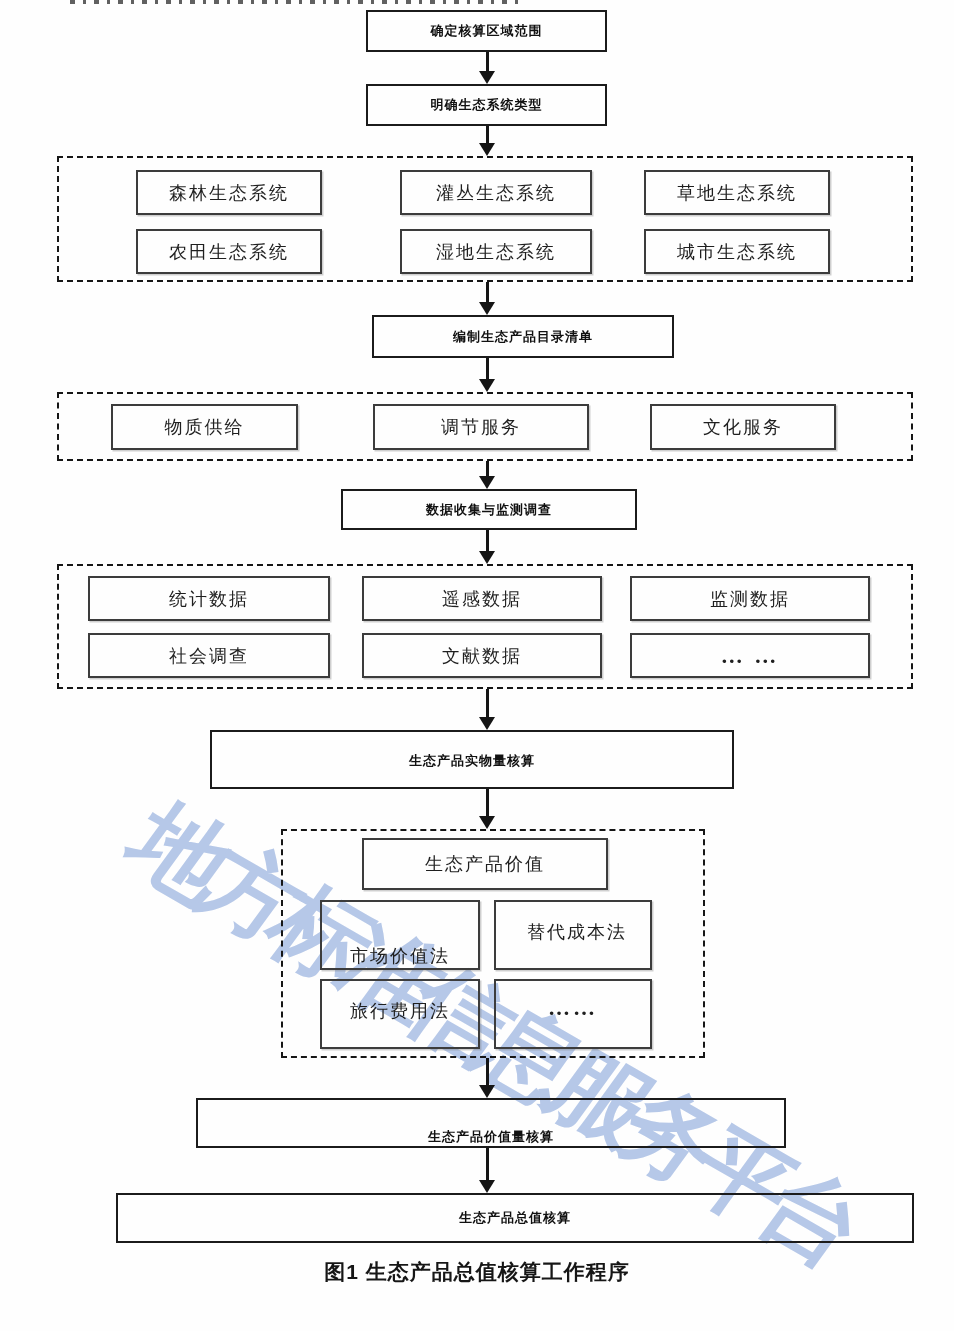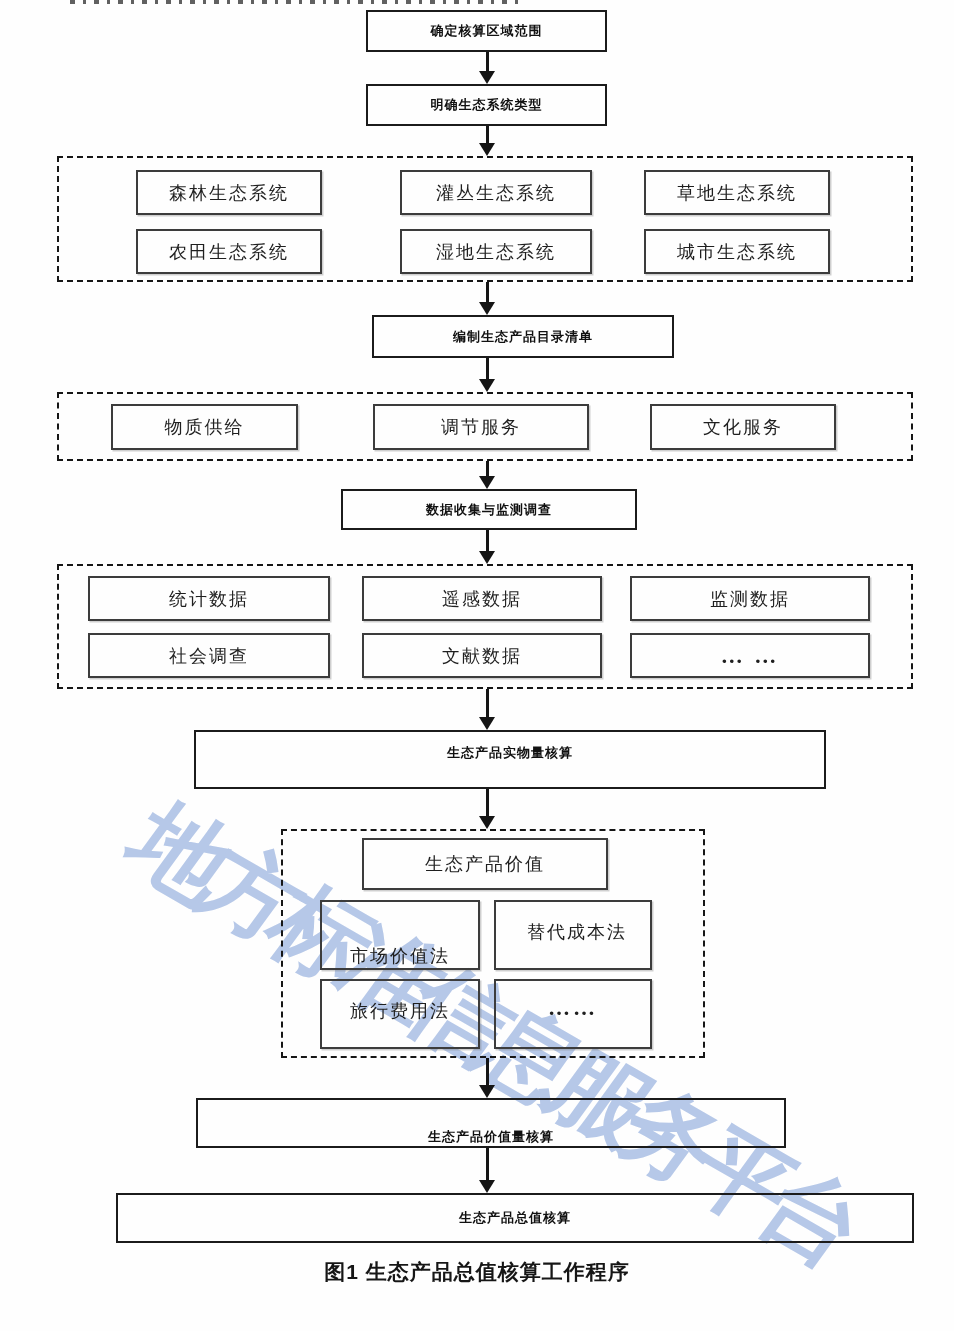--- a/index.html
+++ b/index.html
@@ -129,21 +129,21 @@
       <span>社会调查</span>
     </div>
     <div class="box sub" style="left:362px;top:633px;width:240px;height:45px;">
       <span>文献数据</span>
     </div>
     <div class="box sub" style="left:630px;top:633px;width:240px;height:45px;">
       <span class="dots">… …</span>
     </div>
     <div class="arrow" style="left:486px;top:689px;height:28px;"></div>
 
-    <div class="box main" style="left:194px;top:730px;width:632px;height:59px;align-items:flex-start;padding-top:12px;">
+    <div class="box main" style="left:210px;top:730px;width:524px;height:59px;align-items:flex-start;padding-top:20px;">
       <span>生态产品实物量核算</span>
     </div>
     <div class="arrow" style="left:486px;top:789px;height:27px;"></div>
 
     <div class="dashed" style="left:281px;top:829px;width:424px;height:229px;"></div>
     <div class="box sub" style="left:362px;top:838px;width:246px;height:52px;">
       <span>生态产品价值</span>
     </div>
     <div class="box sub" style="left:320px;top:900px;width:160px;height:70px;align-items:flex-end;padding-top:18px;">
       <span>市场价值法</span>

